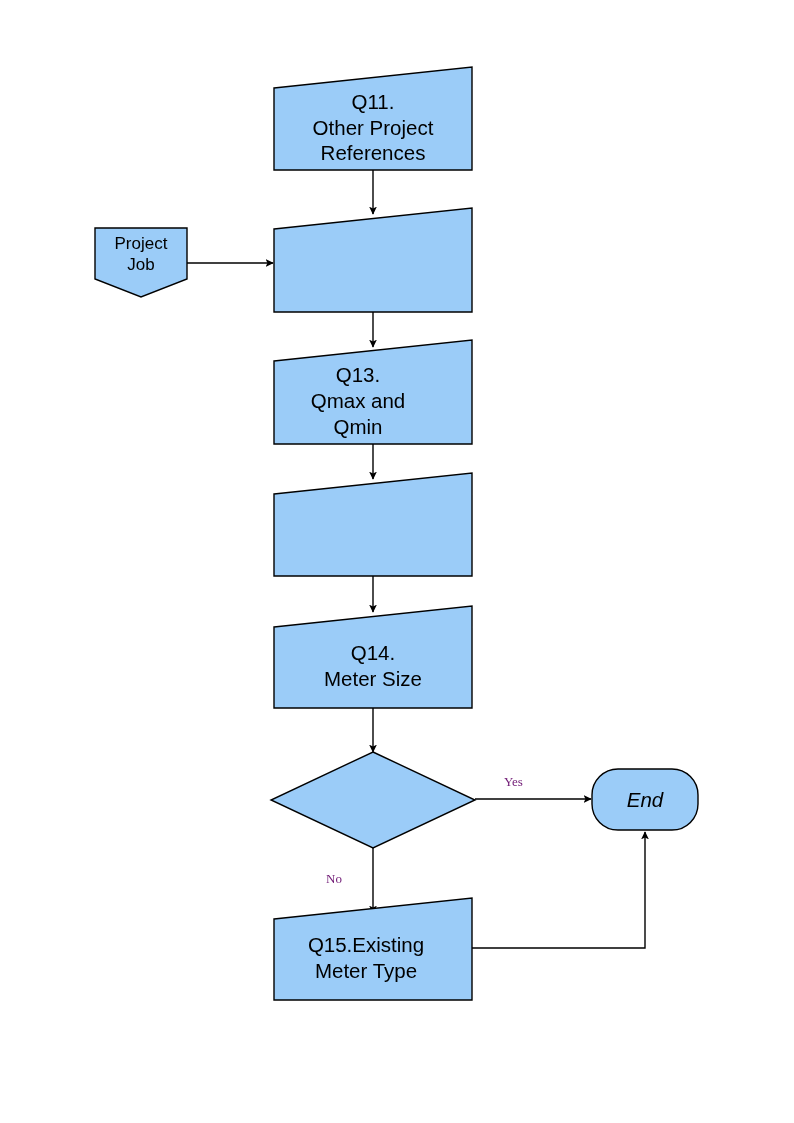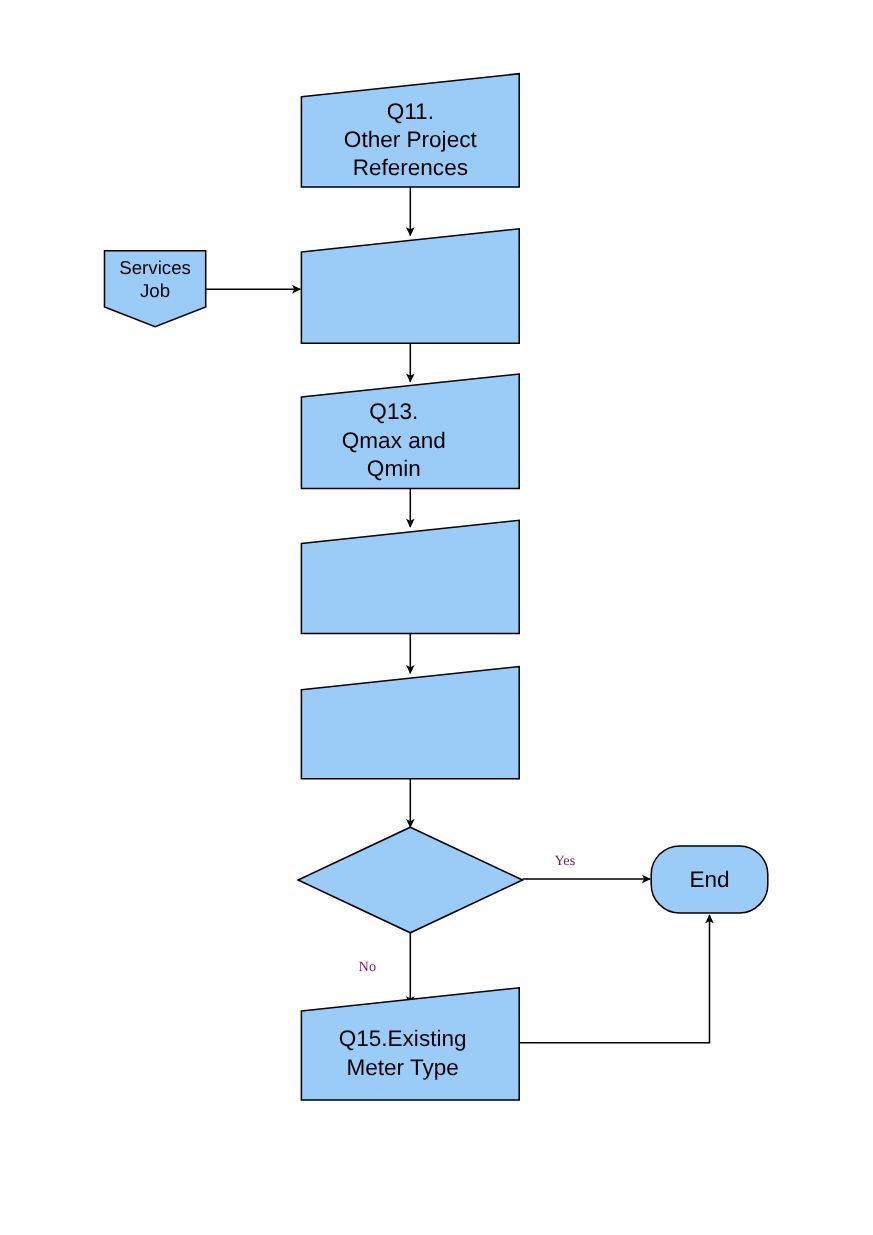--- a/index.html
+++ b/index.html
@@ -110,32 +110,34 @@
       <rect class="node-shape" x="592" y="769" width="106" height="61" rx="26" ry="26"></rect>
 
       <polygon class="node-shape" points="274,919 472,898 472,1000 274,1000"></polygon>
     </g>
   </svg>
 
   <div class="node-label lbl-big" style="left:274px; top:85px; width:198px; height:85px; display:flex; align-items:center; justify-content:center;">Q11.
 Other Project
 References</div>
 
-  <div class="node-label lbl-med" style="left:93px; top:226px; width:96px; height:56px; display:flex; align-items:center; justify-content:center;">Services
+  <div class="node-label lbl-med" style="left:93px; top:226px; width:96px; height:56px; display:flex; align-items:center; justify-content:center;">Project
 Job</div>
 
 
   <div class="node-label lbl-big" style="left:274px; top:358px; width:168px; height:86px; display:flex; align-items:center; justify-content:center;">Q13.
 Qmax and
 Qmin</div>
 
 
+  <div class="node-label lbl-big" style="left:274px; top:624px; width:198px; height:84px; display:flex; align-items:center; justify-content:center;">Q14.
+Meter Size</div>
 
 
-  <div class="node-label lbl-big" style="left:592px; top:769px; width:106px; height:61px; display:flex; align-items:center; justify-content:center;">End</div>
+  <div class="node-label lbl-big" style="left:592px; top:769px; width:106px; height:61px; display:flex; align-items:center; justify-content:center;font-style:italic;">End</div>
 
   <div class="node-label lbl-big" style="left:274px; top:916px; width:184px; height:84px; display:flex; align-items:center; justify-content:center;">Q15.Existing
 Meter Type</div>
 
   <div class="edge-label" style="left:504px; top:774px;">Yes</div>
 
   <div class="edge-label" style="left:326px; top:871px;">No</div>
 
 </div>
 

